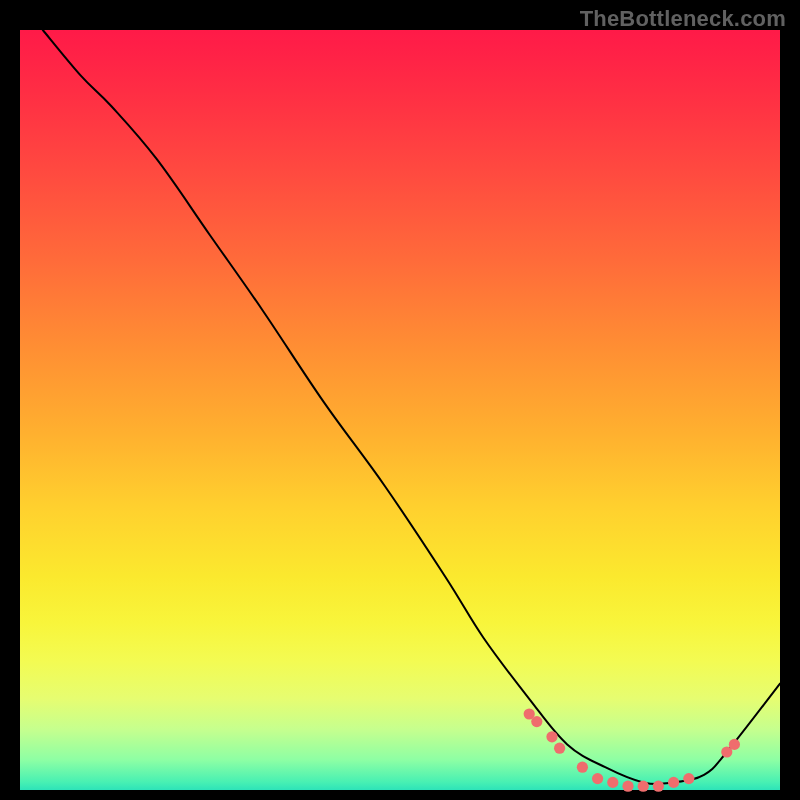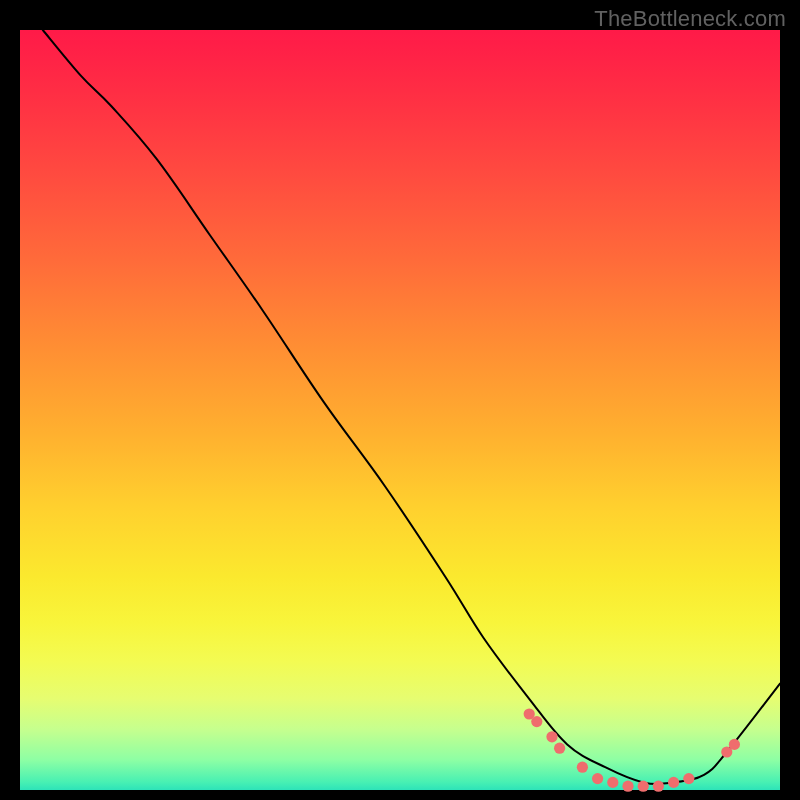--- a/index.html
+++ b/index.html
@@ -16,21 +16,21 @@
     width: 800px;
     height: 800px;
     background: #000;
   }
   .watermark {
     position: absolute;
     top: 6px;
     right: 14px;
     color: #616161;
     font-size: 22px;
-    font-weight: 400;
+    font-weight: 700;
     letter-spacing: 0.2px;
     z-index: 5;
     user-select: none;
   }
   .plot-area {
     position: absolute;
     left: 20px;
     top: 30px;
     width: 760px;
     height: 760px;

